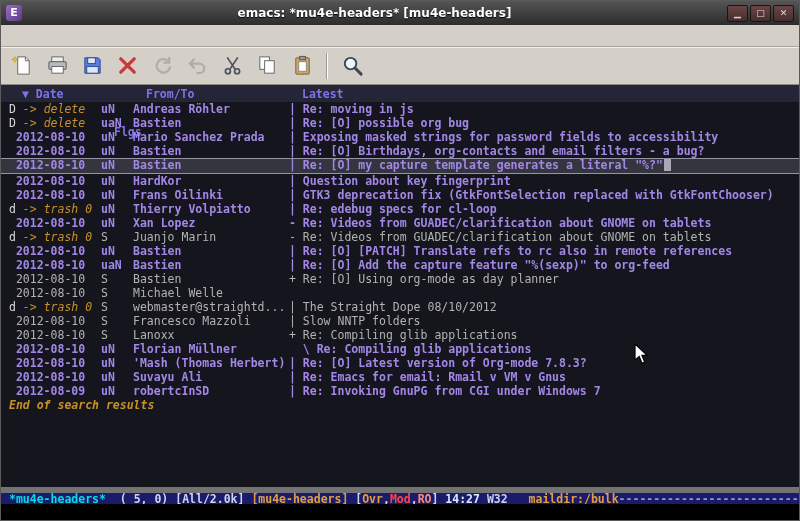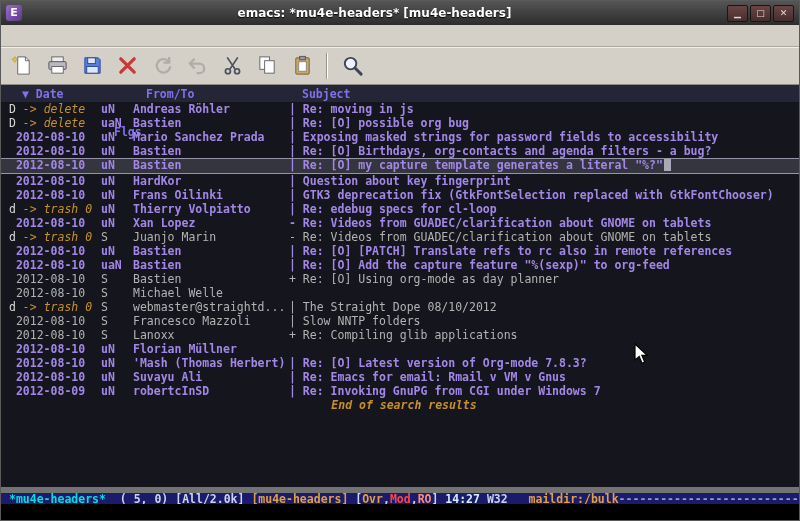--- a/index.html
+++ b/index.html
@@ -57,21 +57,21 @@
   .row.read   { color:var(--read,#b3b3b3); }
   .row.selected { background:#35353f; border-top:1px solid #9595a5;
                   border-bottom:1px solid #9595a5; height:16px; line-height:13px; }
   .c-date { width:92px; overflow:hidden; } .c-flags { width:32px; }
   .c-from { width:156px; overflow:hidden; } .c-subj { flex:1; overflow:hidden; }
   .mark   { color:#d8d8d8; font-weight:normal; font-style:normal; }
   .action { color:var(--marked-action,#c79128); font-style:italic; font-weight:normal; }
   .point  { display:inline-block; width:7px; height:12px; background:#a8a8b8;
             vertical-align:-2px; margin-left:1px; }
   .end-line { padding-left:8px; height:14px; line-height:14px;
-              color:var(--marked-action,#c79128); font-style:italic; font-weight:bold;text-align:center; }
+              color:var(--marked-action,#c79128); font-style:italic; font-weight:bold; }
 
   
   .modeline { height:17px; flex:0 0 17px; background:var(--modeline-bg,#1b1b6b);
               font-family:"DejaVu Sans Mono", monospace; font-size:11.5px;
               font-weight:bold; display:flex; align-items:center; padding-left:8px;
               white-space:pre; overflow:hidden; border-top:6px solid #737373; }
   .ml-bufname { color:var(--modeline-buffer-name,#00e0e0); }
   .ml-plain   { color:#cdd3ec; }
   .ml-mode    { color:#e2a03c; }
   .ml-ovr     { color:#e2a03c; }
@@ -177,41 +177,41 @@
           <path d="M14.6 14.6L21 21" stroke="#3e4656" stroke-width="3" stroke-linecap="round"></path>
         </svg>
     </div>
   </div>
 
   <div class="buffer">
     <div class="header-line">
       <span class="hd-date">▼ Date</span>
       <span class="hd-flags">Flgs</span>
       <span class="hd-from">From/To</span>
-      <span class="hd-subject">Subject</span>
+      <span class="hd-subject">Latest</span>
     </div>
     <div class="rows">
         <div class="row unread"><span class="c-date"><span class="mark">D </span><span class="action">-&gt; delete</span></span><span class="c-flags">uN</span><span class="c-from">Andreas Röhler</span><span class="c-subj">| Re: moving in js</span></div>
         <div class="row unread"><span class="c-date"><span class="mark">D </span><span class="action">-&gt; delete</span></span><span class="c-flags">uaN</span><span class="c-from">Bastien</span><span class="c-subj">| Re: [O] possible org bug</span></div>
         <div class="row unread"><span class="c-date"> 2012-08-10</span><span class="c-flags">uN</span><span class="c-from">Mario Sanchez Prada</span><span class="c-subj">| Exposing masked strings for password fields to accessibility</span></div>
-        <div class="row unread"><span class="c-date"> 2012-08-10</span><span class="c-flags">uN</span><span class="c-from">Bastien</span><span class="c-subj">| Re: [O] Birthdays, org-contacts and agenda filters - a bug?</span></div>
+        <div class="row unread"><span class="c-date"> 2012-08-10</span><span class="c-flags">uN</span><span class="c-from">Bastien</span><span class="c-subj">| Re: [O] Birthdays, org-contacts and email filters - a bug?</span></div>
         <div class="row unread selected"><span class="c-date"> 2012-08-10</span><span class="c-flags">uN</span><span class="c-from">Bastien</span><span class="c-subj">| Re: [O] my capture template generates a literal "%?"<span class="point"></span></span></div>
         <div class="row unread"><span class="c-date"> 2012-08-10</span><span class="c-flags">uN</span><span class="c-from">HardKor</span><span class="c-subj">| Question about key fingerprint</span></div>
         <div class="row unread"><span class="c-date"> 2012-08-10</span><span class="c-flags">uN</span><span class="c-from">Frans Oilinki</span><span class="c-subj">| GTK3 deprecation fix (GtkFontSelection replaced with GtkFontChooser)</span></div>
         <div class="row unread"><span class="c-date"><span class="mark">d </span><span class="action">-&gt; trash 0</span></span><span class="c-flags">uN</span><span class="c-from">Thierry Volpiatto</span><span class="c-subj">| Re: edebug specs for cl-loop</span></div>
         <div class="row unread"><span class="c-date"> 2012-08-10</span><span class="c-flags">uN</span><span class="c-from">Xan Lopez</span><span class="c-subj">- Re: Videos from GUADEC/clarification about GNOME on tablets</span></div>
         <div class="row read"><span class="c-date"><span class="mark">d </span><span class="action">-&gt; trash 0</span></span><span class="c-flags">S</span><span class="c-from">Juanjo Marin</span><span class="c-subj">- Re: Videos from GUADEC/clarification about GNOME on tablets</span></div>
         <div class="row unread"><span class="c-date"> 2012-08-10</span><span class="c-flags">uN</span><span class="c-from">Bastien</span><span class="c-subj">| Re: [O] [PATCH] Translate refs to rc also in remote references</span></div>
         <div class="row unread"><span class="c-date"> 2012-08-10</span><span class="c-flags">uaN</span><span class="c-from">Bastien</span><span class="c-subj">| Re: [O] Add the capture feature "%(sexp)" to org-feed</span></div>
         <div class="row read"><span class="c-date"> 2012-08-10</span><span class="c-flags">S</span><span class="c-from">Bastien</span><span class="c-subj">+ Re: [O] Using org-mode as day planner</span></div>
         <div class="row read"><span class="c-date"> 2012-08-10</span><span class="c-flags">S</span><span class="c-from">Michael Welle</span></div>
         <div class="row read"><span class="c-date"><span class="mark">d </span><span class="action">-&gt; trash 0</span></span><span class="c-flags">S</span><span class="c-from">webmaster@straightd...</span><span class="c-subj">| The Straight Dope 08/10/2012</span></div>
         <div class="row read"><span class="c-date"> 2012-08-10</span><span class="c-flags">S</span><span class="c-from">Francesco Mazzoli</span><span class="c-subj">| Slow NNTP folders</span></div>
         <div class="row read"><span class="c-date"> 2012-08-10</span><span class="c-flags">S</span><span class="c-from">Lanoxx</span><span class="c-subj">+ Re: Compiling glib applications</span></div>
-        <div class="row unread"><span class="c-date"> 2012-08-10</span><span class="c-flags">uN</span><span class="c-from">Florian Müllner</span></div>
+        <div class="row unread"><span class="c-date"> 2012-08-10</span><span class="c-flags">uN</span><span class="c-from">Florian Müllner</span><span class="c-subj">  \ Re: Compiling glib applications</span></div>
         <div class="row unread"><span class="c-date"> 2012-08-10</span><span class="c-flags">uN</span><span class="c-from">'Mash (Thomas Herbert)</span><span class="c-subj">| Re: [O] Latest version of Org-mode 7.8.3?</span></div>
         <div class="row unread"><span class="c-date"> 2012-08-10</span><span class="c-flags">uN</span><span class="c-from">Suvayu Ali</span><span class="c-subj">| Re: Emacs for email: Rmail v VM v Gnus</span></div>
         <div class="row unread"><span class="c-date"> 2012-08-09</span><span class="c-flags">uN</span><span class="c-from">robertcInSD</span><span class="c-subj">| Re: Invoking GnuPG from CGI under Windows 7</span></div>
       </div>
     <div class="end-line">End of search results</div>
   </div>
 
   <div class="modeline"><span class="ml-bufname">*mu4e-headers*</span><span class="ml-plain">  </span><span class="ml-plain">( 5, 0)</span><span class="ml-plain"> </span><span class="ml-plain">[All/2.0k]</span><span class="ml-plain"> </span><span class="ml-mode">[mu4e-headers]</span><span class="ml-plain"> [</span><span class="ml-ovr">Ovr</span><span class="ml-plain">,</span><span class="ml-mod">Mod</span><span class="ml-plain">,</span><span class="ml-ro">RO</span><span class="ml-plain">] </span><span class="ml-time">14:27</span><span class="ml-plain"> W32 </span><span class="ml-dir">maildir:/bulk</span><span class="ml-dashes">--------------------------------------------------</span></div>
   <div class="echo"></div>
 

